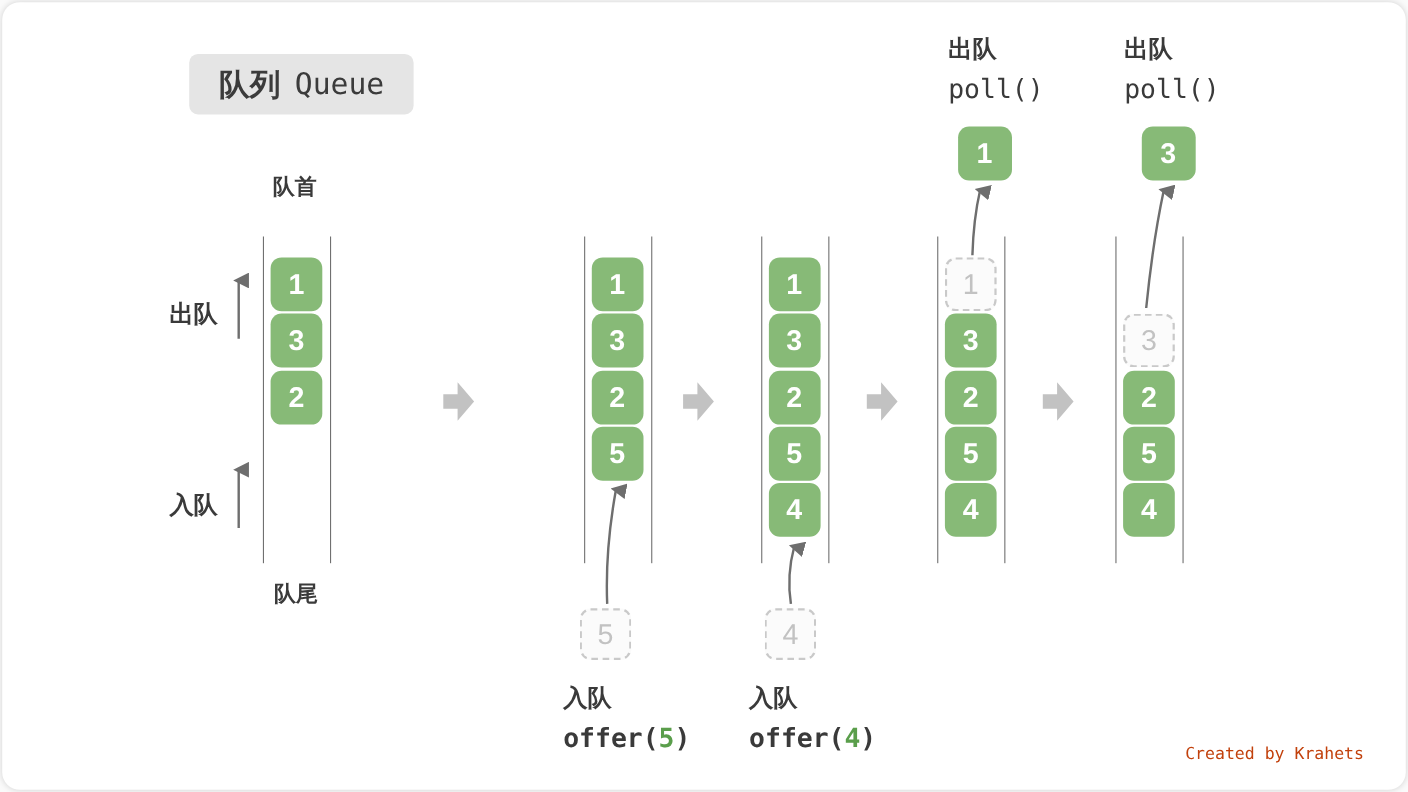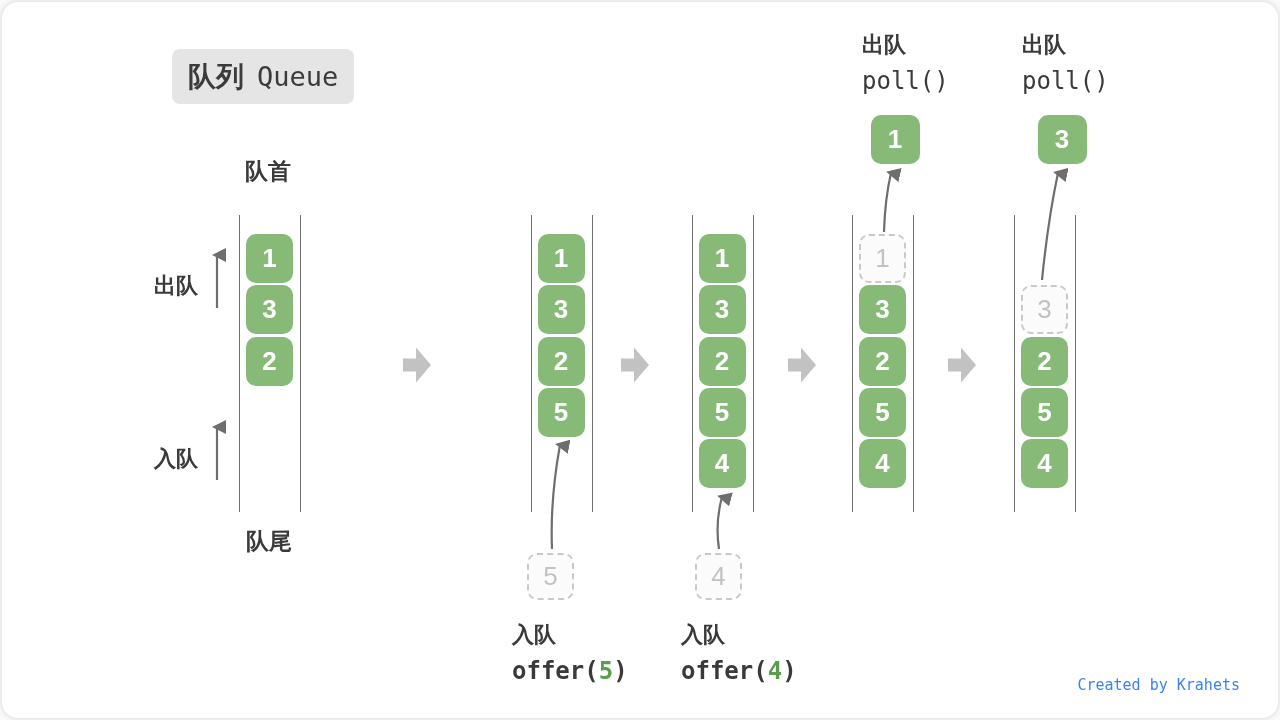--- a/index.html
+++ b/index.html
@@ -7,27 +7,27 @@
   .card {
     position: absolute; left: 2px; top: 2px; width: 1276px; height: 716px;
     background: #ffffff; border-radius: 16px;
     box-shadow: 0 0 6px rgba(0,0,0,0.16);
     overflow: hidden;
   }
   
   .badge {
     position: absolute; left: 170px; top: 47px; height: 55px;
     background: #e5e5e5; border-radius: 8px;
-    display: flex; align-items: center; gap: 13px; padding: 0 16px;
+    display: flex; align-items: center; gap: 13px; padding: 0 27px;
     color: #3b3b3b;
   }
   .badge .zh { font-size: 28px; font-weight: bold; }
   .badge .en { font-family: "DejaVu Sans Mono", monospace; font-size: 27px; }
 
-  .lbl { position: absolute; color: #3a3a3a; font-weight: bold; font-size: 23px; white-space: nowrap; }
+  .lbl { position: absolute; color: #3a3a3a; font-weight: bold; font-size: 20px; white-space: nowrap; }
   .lbl.center { transform: translateX(-50%); }
 
   
   .channel {
     position: absolute; top: 213px; width: 62px; height: 297px;
     border-left: 1.5px solid #707070; border-right: 1.5px solid #707070;
   }
   .slot {
     position: absolute; left: 6px; width: 47px; height: 49px;
     border-radius: 10px; display: flex; align-items: center; justify-content: center;
@@ -45,21 +45,21 @@
   .floatbox.pending { width: 47px; height: 47px; background: #fbfbfb; border: 2px dashed #c9c9c9; color: #c2c2c2; }
 
   
   .op { position: absolute; color: #3a3a3a; white-space: nowrap; }
   .op .op-label { font-size: 22px; font-weight: bold; margin-bottom: 7px; }
   .op .op-code { font-family: "DejaVu Sans Mono", monospace; font-size: 24px; font-weight: bold; }
   .op .op-arg { color: #5a9e4b; }
 
   .watermark {
     position: absolute; right: 38px; top: 674px;
-    font-family: "DejaVu Sans Mono", monospace; font-size: 15px; color: #3b82f6;
+    font-family: "DejaVu Sans Mono", monospace; font-size: 15px; color: #c2410c;
   }
   svg.overlay { position: absolute; left: 0; top: 0; width: 1280px; height: 720px; pointer-events: none; }
 </style>
 </head>
 <body>
 
 <div class="card">
 
   <div class="badge">
     <span class="zh">队列</span>

